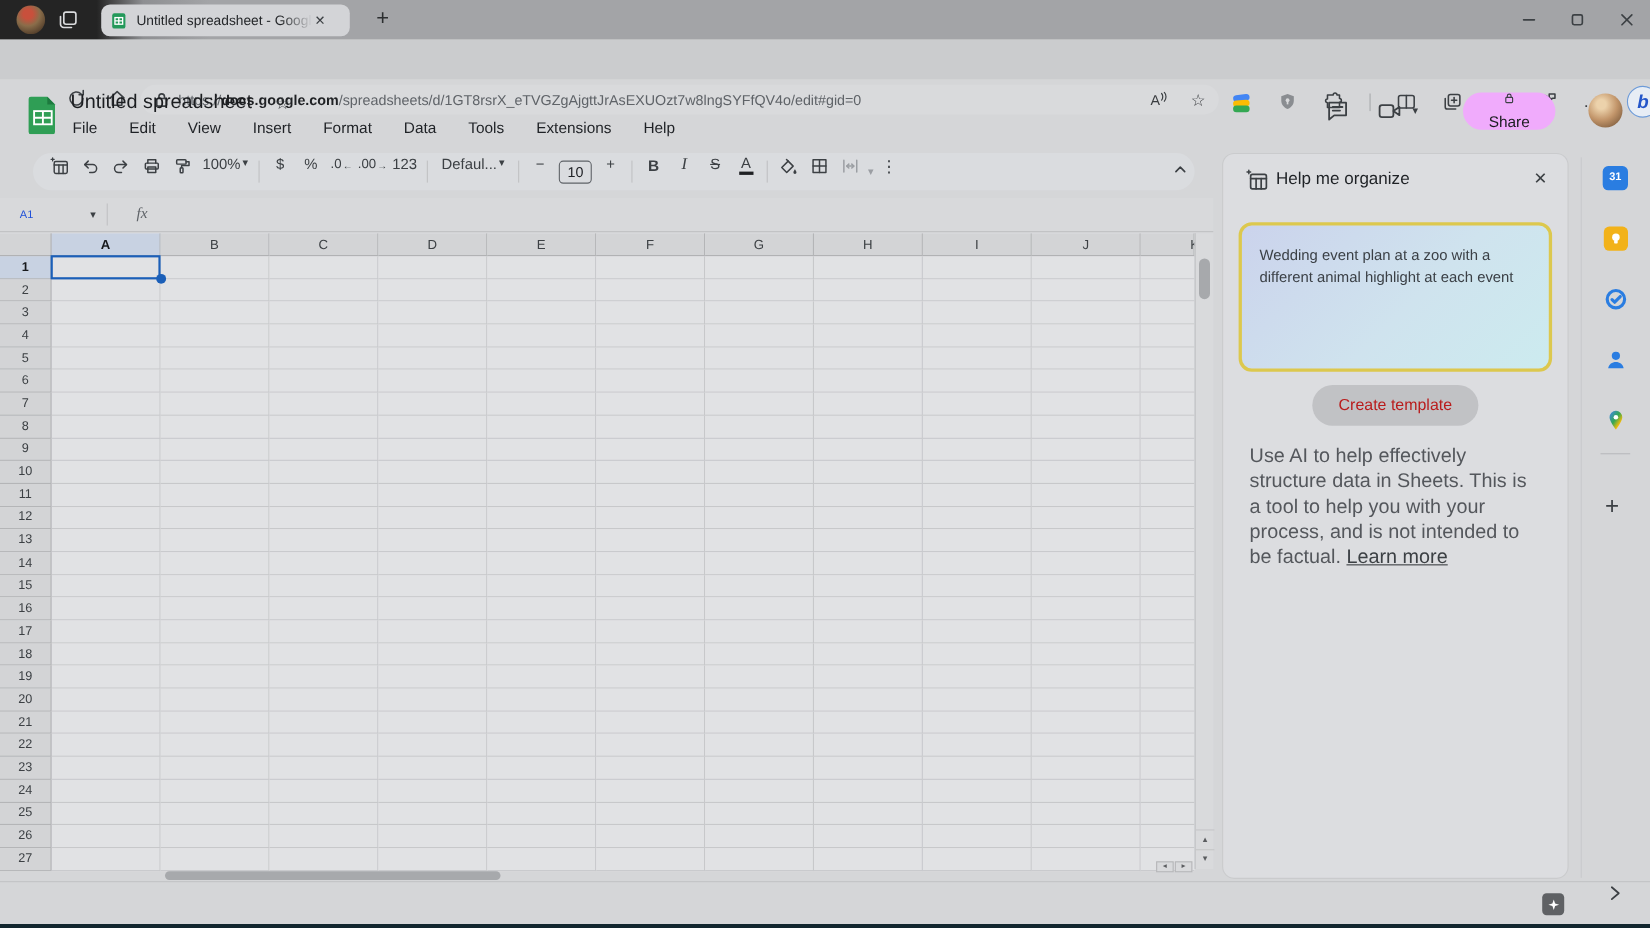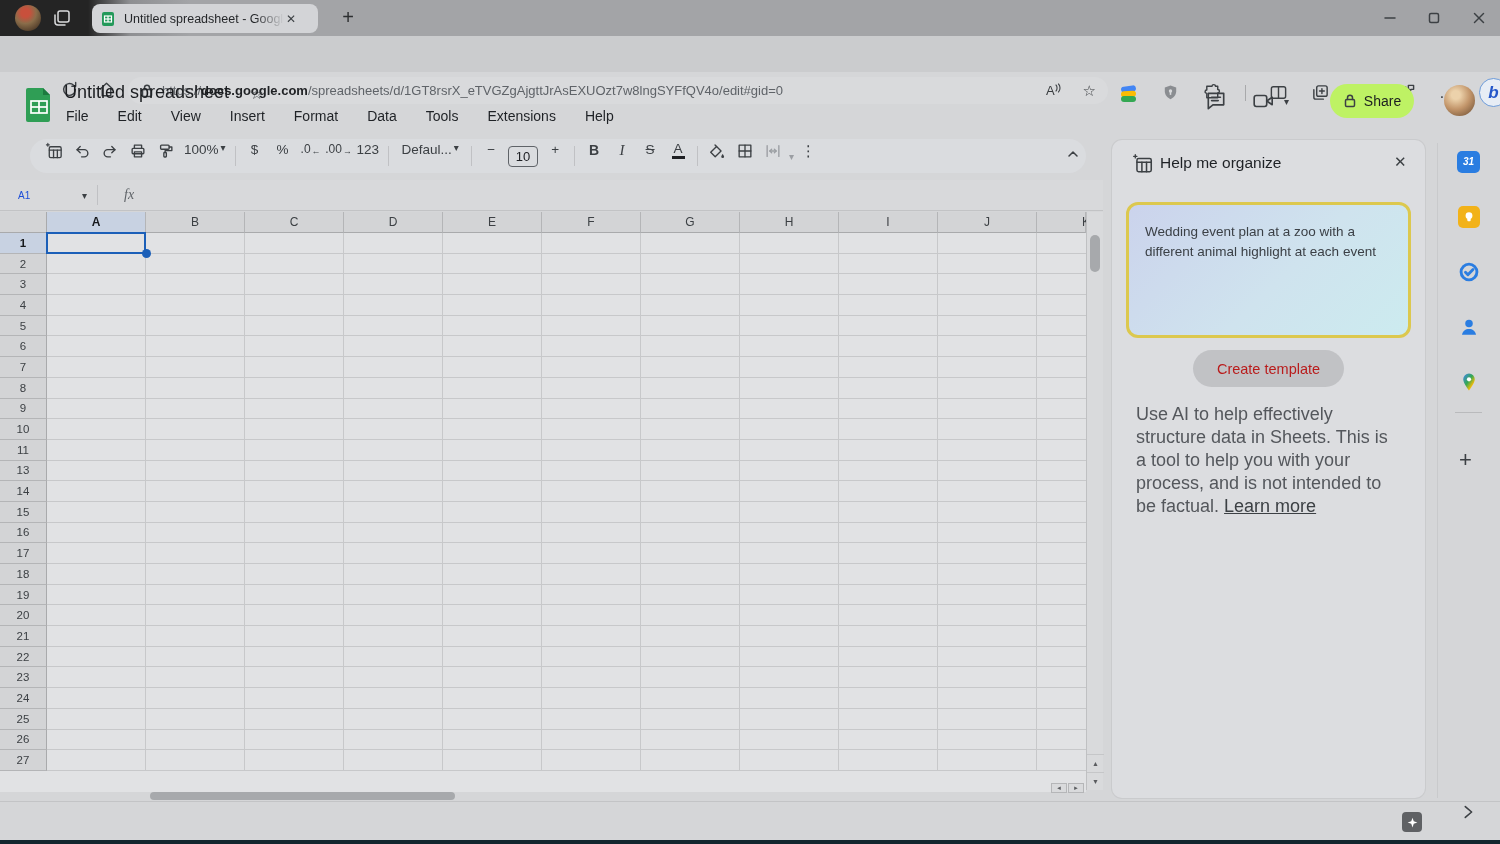--- a/index.html
+++ b/index.html
@@ -41,22 +41,22 @@
   .copilot{width:29px;height:29px;border-radius:50%;background:#e7edf5;border:1.5px solid #6d9bd8;
     display:flex;align-items:center;justify-content:center;font-size:17px;font-weight:700;font-style:italic;color:#2456c9;}
 
   
   .sheets-logo{position:absolute;left:24px;top:86px;}
   .doc-title{position:absolute;left:64px;top:82px;font-size:18px;color:#1b1d20;}
   .doc-star{position:absolute;left:250px;top:85px;font-size:15px;color:#3c4044;}
   .menus{position:absolute;left:64px;top:107px;display:flex;gap:25px;}
   .menus span{font-size:14px;color:#1f2226;padding:1px 2px;border-radius:4px;}
   .hdr-ic{position:absolute;top:90px;color:#3a3d40;}
-  .share-btn{position:absolute;left:1330px;top:84px;width:84px;height:34px;border-radius:17px;background:#bef264;
-    display:flex;align-items:center;justify-content:center;gap:7px;font-size:14px;color:#1b1d20;}
+  .share-btn{position:absolute;left:1330px;top:84px;width:84px;height:34px;border-radius:17px;background:#f0abfc;
+    display:flex;align-items:center;justify-content:center;gap:7px;font-size:14px;color:#1b1d20;flex-direction:column;}
   .hdr-avatar{position:absolute;left:1444px;top:85px;width:31px;height:31px;border-radius:50%;
     background:radial-gradient(circle at 38% 32%,#ecd2ab 15%,#c2956a 50%,#6e4f33 95%);}
 
   
   .toolbar{position:absolute;left:30px;top:139px;width:1056px;height:34px;border-radius:17px;background:#dadcdf;
     display:flex;align-items:center;padding:0 10px;}
   .tbi{min-width:28px;height:28px;display:flex;align-items:flex-start;justify-content:center;color:#3c4044;border-radius:6px;}
   .tbi.txt{font-size:13.5px;padding:0 4px;}
   .tb-div{width:1px;height:20px;background:#c0c1c4;margin:0 5px;}
   .caret{font-size:10px;color:#3c4044;margin-left:2px;}
@@ -120,21 +120,21 @@
   .create-btn{position:absolute;left:81px;top:210px;width:151px;height:37px;border-radius:19px;background:#c1c2c5;
     display:flex;align-items:center;justify-content:center;font-size:14.5px;color:#b91c1c;}
   .disclaimer{position:absolute;left:24px;top:263px;width:265px;text-align:left;font-size:18px;line-height:1.28;color:#54575c;}
   .disclaimer a{color:#3c4044;text-decoration:underline;font-weight:500;}
 
   
   .sidebar{position:absolute;left:1437px;top:135px;width:63px;height:709px;}
   .sidebar::before{content:"";position:absolute;left:0;top:8px;height:655px;width:1px;background:#c9cacc;}
   .sb-item{position:absolute;left:20px;width:23px;height:23px;display:flex;align-items:center;justify-content:center;}
   .cal{width:44px;height:22px;border-radius:5px;background:#2a7de1;color:#fff;font-size:10px;font-weight:700;
-    display:flex;align-items:center;justify-content:center;font-style:italic;}
+    display:flex;align-items:center;justify-content:center;}
   .keep{width:22px;height:22px;border-radius:5px;background:#f2b219;display:flex;align-items:center;justify-content:center;}
   .sb-div{position:absolute;left:18px;top:277px;width:27px;height:1px;background:#b9babc;}
   .sb-plus{position:absolute;left:22px;top:312px;font-size:22px;color:#3c4044;}
   .sb-chevron{position:absolute;left:22px;top:668px;color:#3c4044;}
   .sparkle-badge{position:absolute;left:1402px;top:812px;width:20px;height:20px;border-radius:4px;background:#5f6164;
     display:flex;align-items:center;justify-content:center;}
 </style>
 </head>
 <body>
 
@@ -592,20 +592,34 @@
           <div class="cell"></div>
           <div class="cell"></div>
           <div class="cell"></div>
           <div class="cell"></div>
           <div class="cell"></div>
           <div class="cell"></div>
           <div class="cell"></div>
           <div class="cell ck"></div>
         </div>
         <div class="grow">
+          <div class="rh">12</div>
+          <div class="cell"></div>
+          <div class="cell"></div>
+          <div class="cell"></div>
+          <div class="cell"></div>
+          <div class="cell"></div>
+          <div class="cell"></div>
+          <div class="cell"></div>
+          <div class="cell"></div>
+          <div class="cell"></div>
+          <div class="cell"></div>
+          <div class="cell ck"></div>
+        </div>
+        <div class="grow">
           <div class="rh">13</div>
           <div class="cell"></div>
           <div class="cell"></div>
           <div class="cell"></div>
           <div class="cell"></div>
           <div class="cell"></div>
           <div class="cell"></div>
           <div class="cell"></div>
           <div class="cell"></div>
           <div class="cell"></div>

